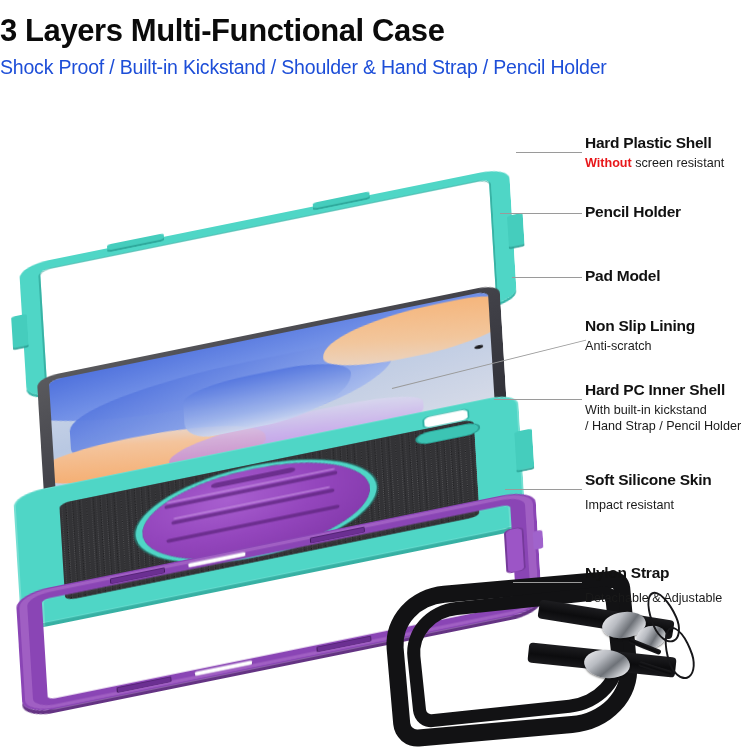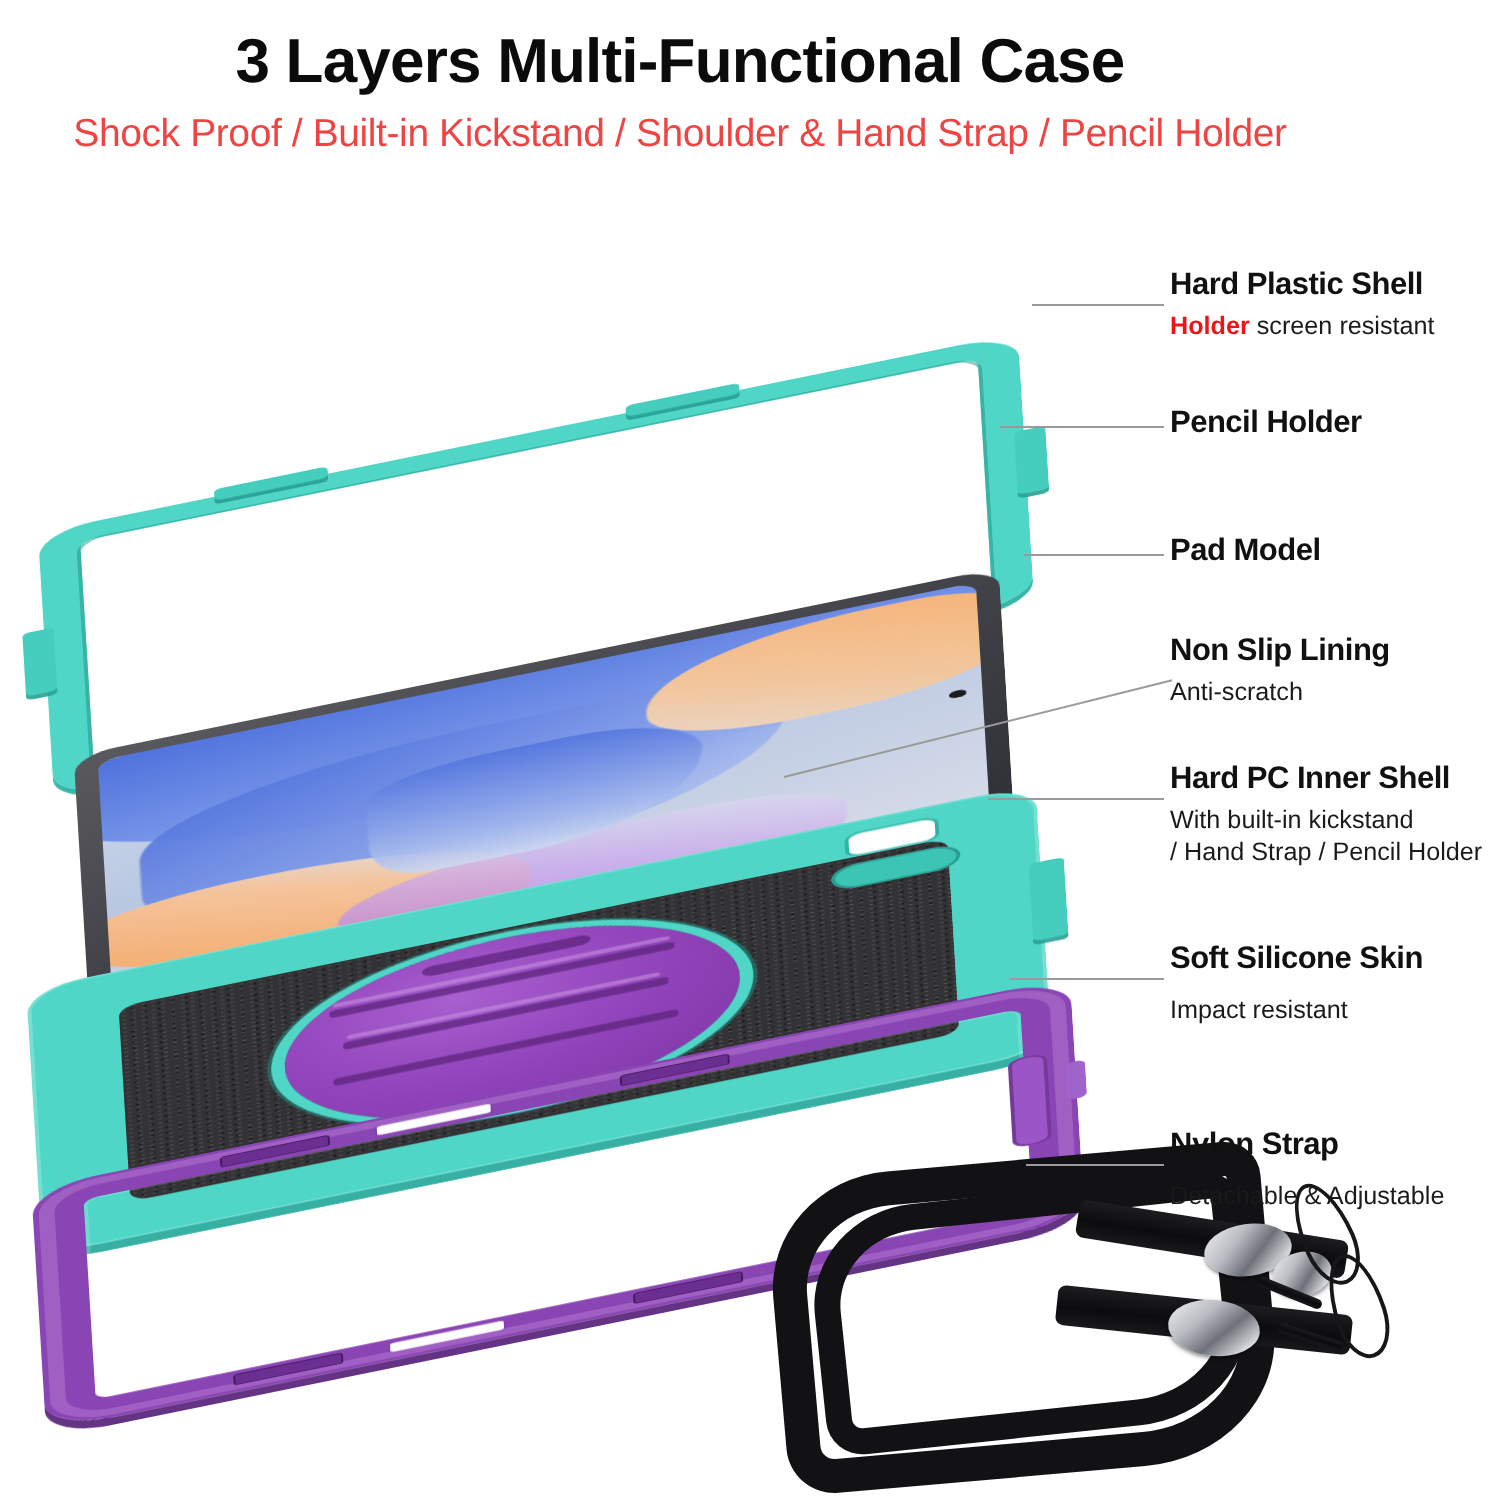--- a/index.html
+++ b/index.html
@@ -14,37 +14,36 @@
     overflow: hidden;
     font-family: "Liberation Sans", sans-serif;
     color: #111111;
   }
 
   
   #header {
     position: absolute;
     top: 0; left: 0;
     width: 680px;
-    text-align: center;
   }
   #main-title {
     margin: 0;
     padding-top: 14px;
     font-size: 31px;
     font-weight: bold;
     letter-spacing: -0.4px;
     color: #0b0b0b;
     line-height: 1.1;
   }
   #subtitle {
     margin: 0;
     padding-top: 8px;
     font-size: 19.5px;
     font-weight: normal;
-    color: #ef4444;
+    color: #1d4ed8;
     letter-spacing: -0.2px;
   }
 
   
   .callout {
     position: absolute;
     left: 585px;
     width: 168px;
   }
   .callout-title {
@@ -357,21 +356,21 @@
 <div class="leader" style="left:500px; top:213px; width:82px;"></div>
 <div class="leader" style="left:512px; top:277px; width:70px;"></div>
 <div class="leader diag" style="left:392px; top:388px; width:200px; transform: rotate(-14deg);"></div>
 <div class="leader" style="left:494px; top:399px; width:88px;"></div>
 <div class="leader" style="left:505px; top:489px; width:77px;"></div>
 <div class="leader" style="left:513px; top:582px; width:69px;"></div>
 
 <div class="callout" style="top:134px;">
   <div class="callout-title">Hard Plastic Shell</div>
   <div class="callout-sub">
-    <span class="accent" style="color: rgb(232, 23, 26);">Holder</span><span> screen resistant</span>
+    <span class="accent" style="color: rgb(232, 23, 26);">Without</span><span> screen resistant</span>
   </div>
 </div>
 
 <div class="callout" style="top:203px;">
   <div class="callout-title">Pencil Holder</div>
 </div>
 
 <div class="callout" style="top:267px;">
   <div class="callout-title">Pad Model</div>
 </div>

